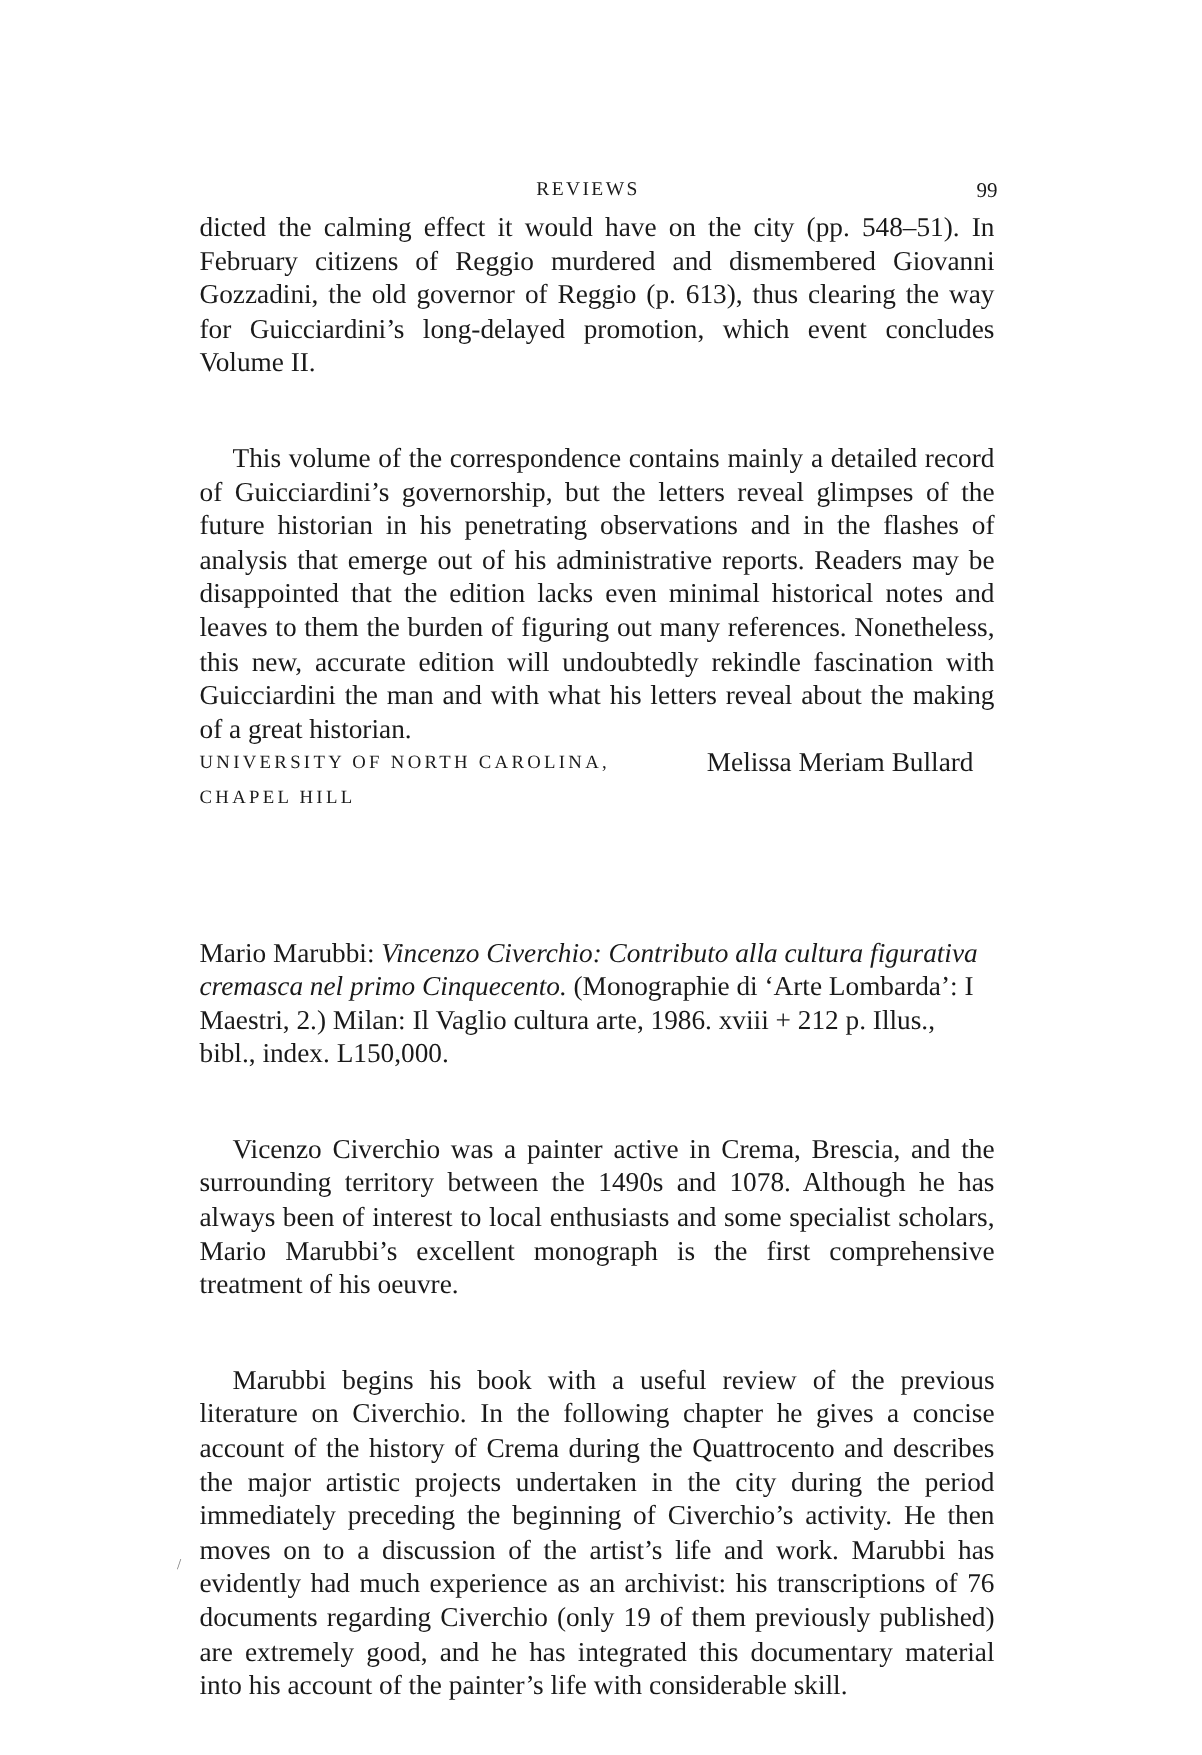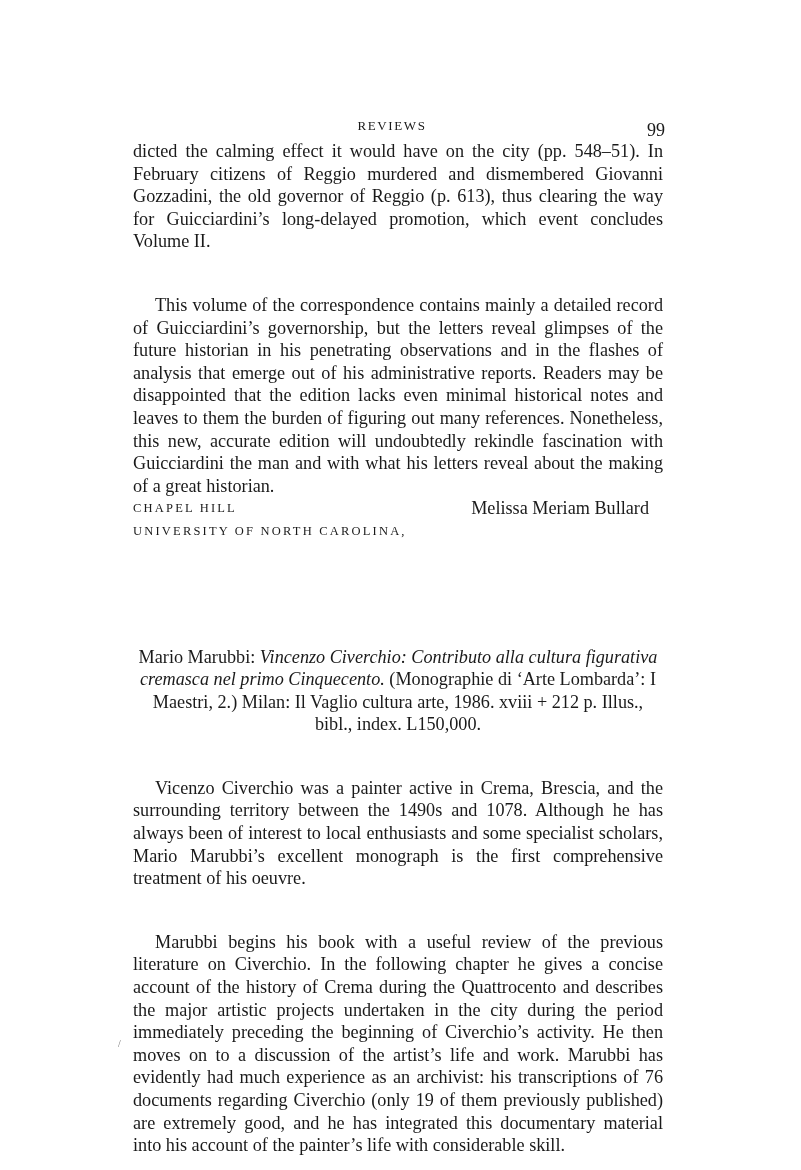--- a/index.html
+++ b/index.html
@@ -31,21 +31,21 @@
       position: absolute;
       left: 0;
       right: 12px;
       top: 6px;
       text-align: center;
     }
     .running-head .folio {
       position: absolute;
       right: -2px;
       top: 8px;
-      font-size: 18px;
+      font-size: 14px;
       letter-spacing: 0;
     }
     p {
       margin: 0;
       font-size: 18.2px;
       line-height: 22.6px;
       text-align: justify;
     }
     .block1 { margin-top: 4px; }
     .indent { text-indent: 22px; margin-top: 41px; }
@@ -58,22 +58,22 @@
       font-size: 12.5px;
       letter-spacing: 2.2px;
     }
     .sig .author {
       position: absolute;
       right: 14px;
       top: 0;
       text-align: right;
     }
     .citation {
-      margin-top: 103px;
-      text-align: center;
+      margin-top: 81px;
+      text-align: left;
     }
     .citation i { font-style: italic; }
     .block2 {
       margin-top: 14px;
     }
     .stray-mark {
       position: absolute;
       left: 118px;
       top: 1038px;
       font-size: 10px;
@@ -88,22 +88,22 @@
   <div class="running-head">
     <span class="title">REVIEWS</span>
     <span class="folio">99</span>
   </div>
 
   <div class="block1">
     <p>dicted the calming effect it would have on the city (pp. 548–51). In February citizens of Reggio murdered and dismembered Giovanni Gozzadini, the old governor of Reggio (p. 613), thus clearing the way for Guicciardini’s long-delayed promotion, which event concludes Volume II.</p>
     <p class="indent">This volume of the correspondence contains mainly a detailed record of Guicciardini’s governorship, but the letters reveal glimpses of the future historian in his penetrating observations and in the flashes of analysis that emerge out of his administrative reports. Readers may be disappointed that the edition lacks even minimal historical notes and leaves to them the burden of figuring out many references. Nonetheless, this new, accurate edition will undoubtedly rekindle fascination with Guicciardini the man and with what his letters reveal about the making of a great historian.</p>
 
     <div class="sig">
+      <div class="affil">UNIVERSITY OF NORTH CAROLINA,</div>
       <div class="affil">CHAPEL HILL</div>
-      <div class="affil">UNIVERSITY OF NORTH CAROLINA,</div>
       <span class="author">Melissa Meriam Bullard</span>
     </div>
   </div>
 
   <p class="citation"><span>Mario Marubbi: </span><i>Vincenzo Civerchio: Contributo alla cultura figurativa cremasca nel primo Cinquecento.</i><span> (Monographie di ‘Arte Lombarda’: I Maestri, 2.) Milan: Il Vaglio cultura arte, 1986. xviii + 212 p. Illus., bibl., index. L150,000.</span></p>
 
   <div class="block2">
     <p class="indent">Vicenzo Civerchio was a painter active in Crema, Brescia, and the surrounding territory between the 1490s and 1078. Although he has always been of interest to local enthusiasts and some specialist scholars, Mario Marubbi’s excellent monograph is the first comprehensive treatment of his oeuvre.</p>
     <p class="indent">Marubbi begins his book with a useful review of the previous literature on Civerchio. In the following chapter he gives a concise account of the history of Crema during the Quattrocento and describes the major artistic projects undertaken in the city during the period immediately preceding the beginning of Civerchio’s activity. He then moves on to a discussion of the artist’s life and work. Marubbi has evidently had much experience as an archivist: his transcriptions of 76 documents regarding Civerchio (only 19 of them previously published) are extremely good, and he has integrated this documentary material into his account of the painter’s life with considerable skill.</p>
   </div>

